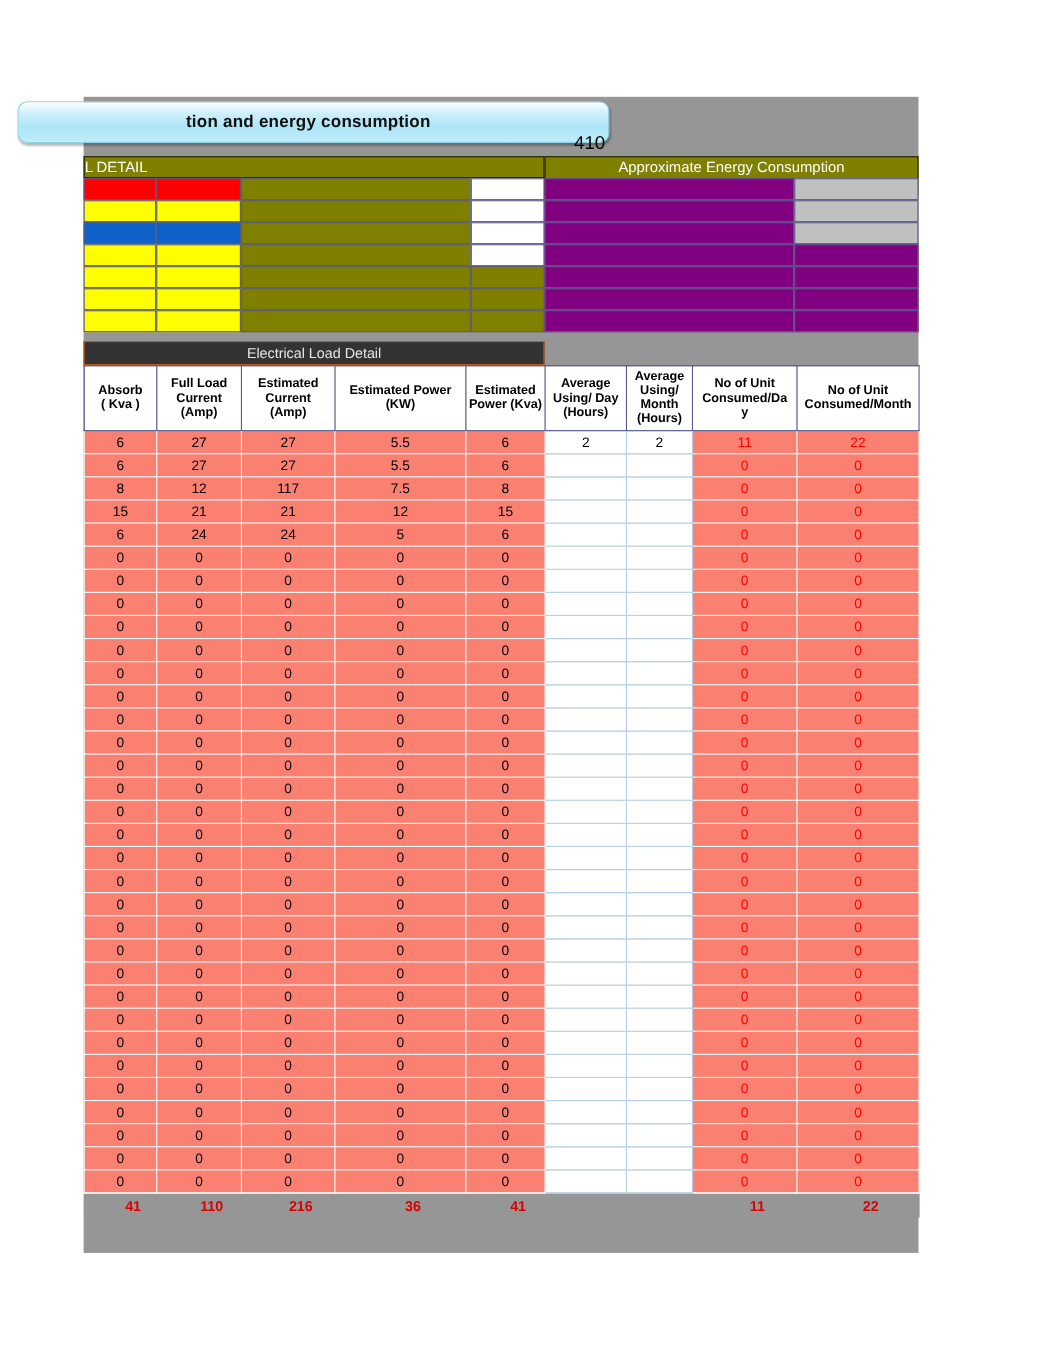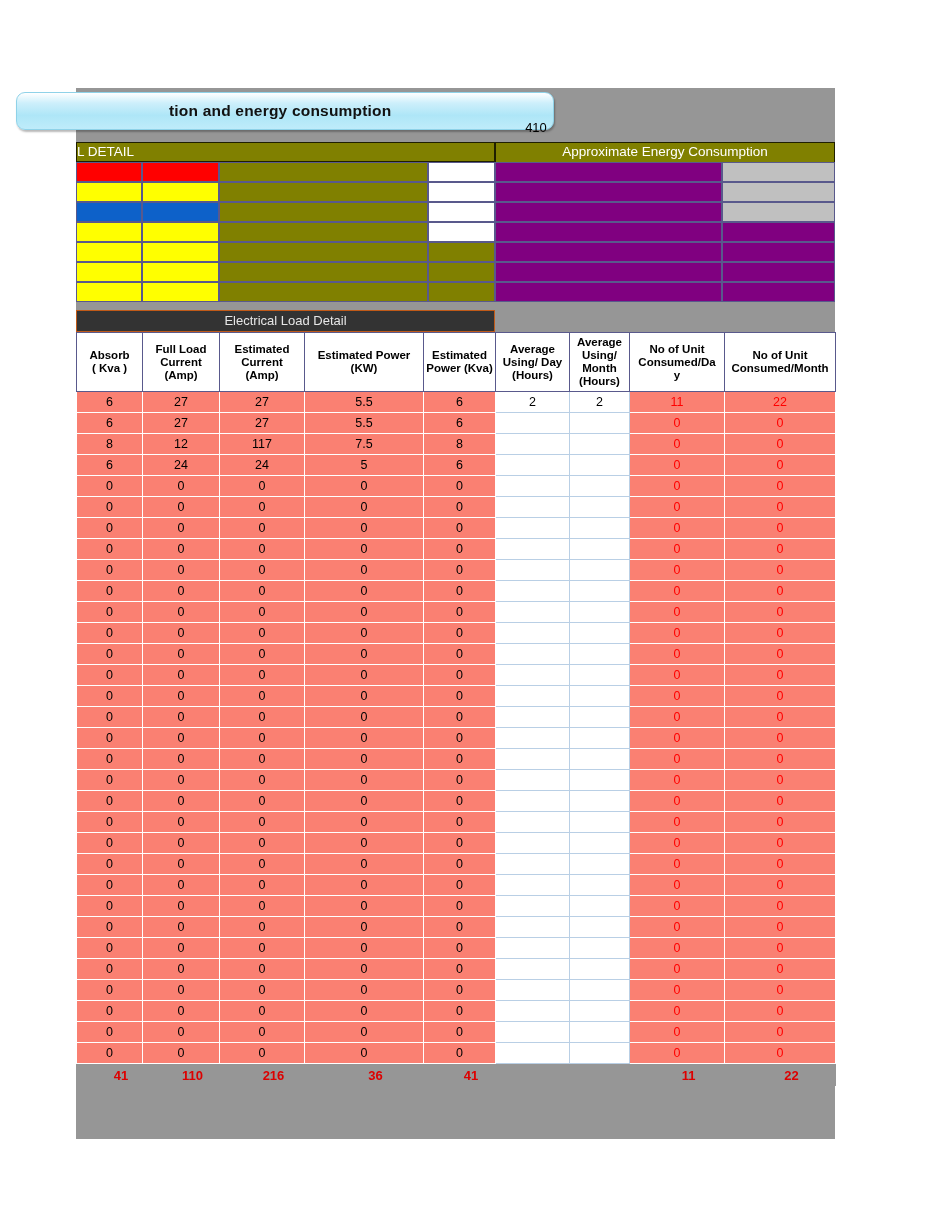--- a/index.html
+++ b/index.html
@@ -51,21 +51,21 @@
     letter-spacing: 0.2px;
   }
 
   
   .stray-410 {
     position: absolute;
     left: 420px;
     top: 32px;
     width: 80px;
     text-align: center;
-    font-size: 13px;
+    font-size: 17px;
     color: #000000;
   }
 
   
   .tl-head {
     position: absolute;
     left: 0px;
     top: 54px;
     width: 419px;
     height: 20px;
@@ -396,20 +396,31 @@
           <td class="c-pink">12</td>
           <td class="c-pink">117</td>
           <td class="c-pink">7.5</td>
           <td class="c-pink">8</td>
           <td class="c-white"></td>
           <td class="c-white"></td>
           <td class="c-pinkred">0</td>
           <td class="c-pinkred">0</td>
         </tr>
         <tr>
+          <td class="c-pink">15</td>
+          <td class="c-pink">21</td>
+          <td class="c-pink">21</td>
+          <td class="c-pink">12</td>
+          <td class="c-pink">15</td>
+          <td class="c-white"></td>
+          <td class="c-white"></td>
+          <td class="c-pinkred">0</td>
+          <td class="c-pinkred">0</td>
+        </tr>
+        <tr>
           <td class="c-pink">6</td>
           <td class="c-pink">24</td>
           <td class="c-pink">24</td>
           <td class="c-pink">5</td>
           <td class="c-pink">6</td>
           <td class="c-white"></td>
           <td class="c-white"></td>
           <td class="c-pinkred">0</td>
           <td class="c-pinkred">0</td>
         </tr>

